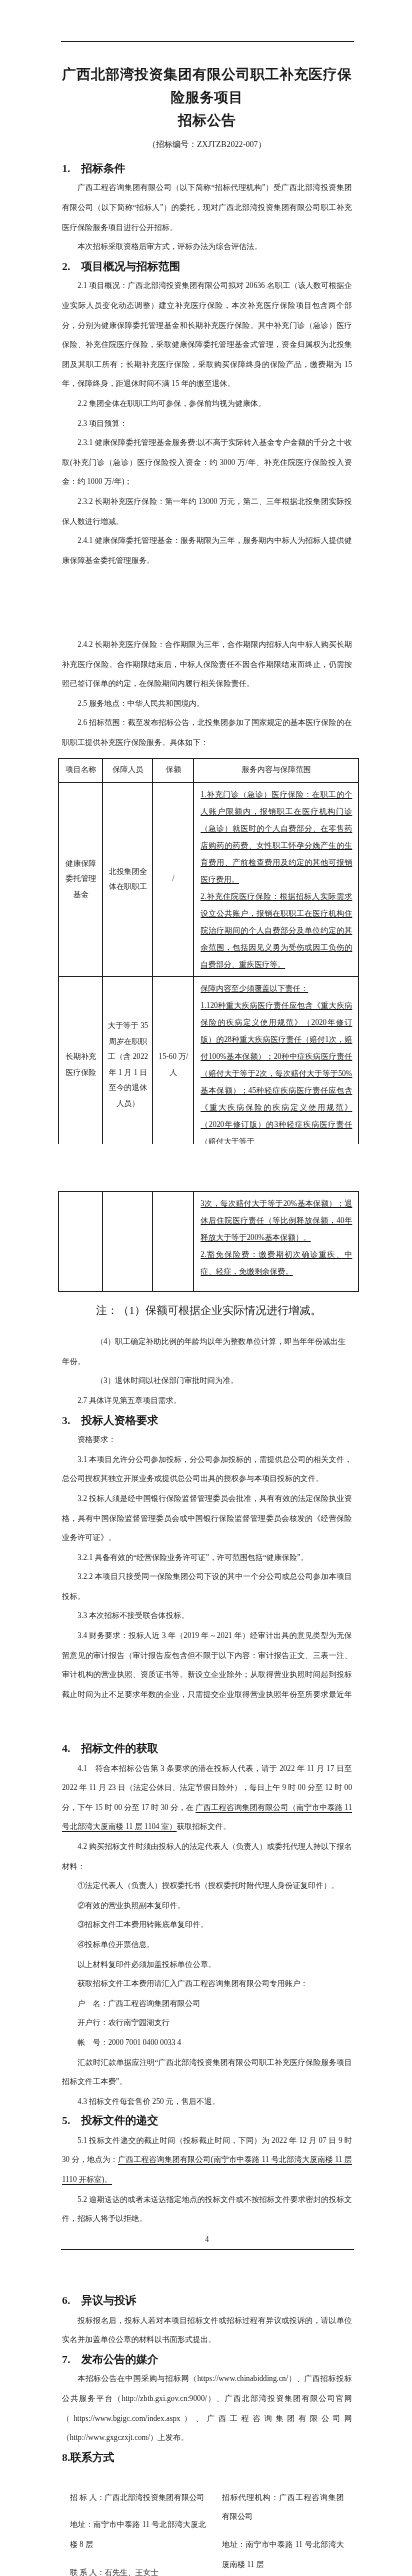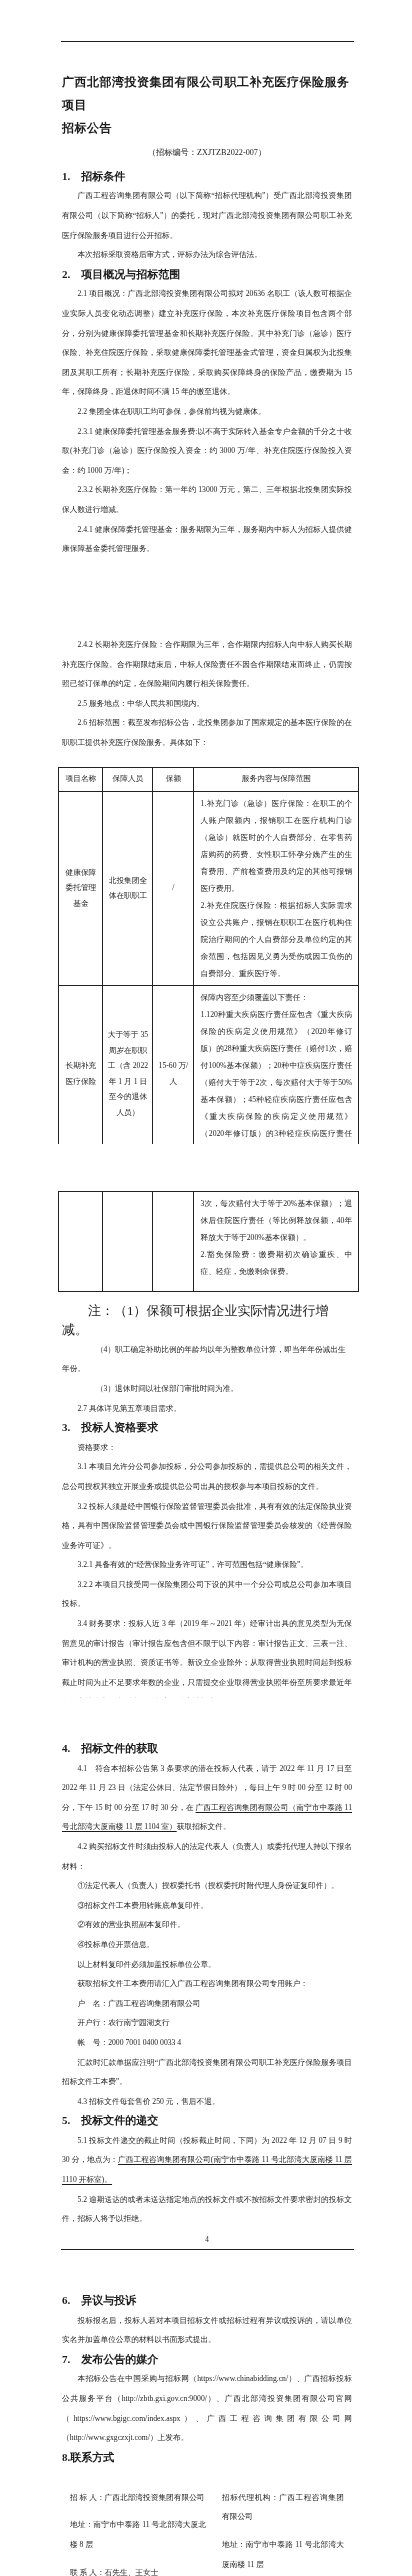--- a/index.html
+++ b/index.html
@@ -4,34 +4,34 @@
 <style>
   html,body{margin:0;padding:0;background:#ffffff;}
   body{width:412px;font-family:"Liberation Serif","DejaVu Serif",serif;color:#1c1c1c;}
   .doc{position:relative;width:412px;background:#fff;}
   .red-marker{position:absolute;left:1px;top:4.1px;width:5.7px;height:11.3px;background:#e23b2e;}
   .page{position:relative;display:flex;flex-direction:column;box-sizing:border-box;
         padding:0 60px 0 62px;overflow:hidden;background:#fff;}
   .pt{padding-top:41px;}
   .hrule{border-top:1px solid #1d1d1d;margin:0 -1.5px;}
   .hdr{margin-top:41px;}
-  .title{margin-top:29px;text-align:left;font-weight:bold;font-size:12px;line-height:23px;letter-spacing:0.5px;}
+  .title{margin-top:21px;text-align:center;font-weight:bold;font-size:14px;line-height:23px;letter-spacing:0.5px;}
   .bidno{text-align:center;font-weight:normal;font-size:8.2px;line-height:15.5px;margin-top:5.2px;}
   .h{margin:0;font-weight:bold;font-size:11px;line-height:19.6px;white-space:pre-wrap;}
   .h1st{margin-top:6.2px;}
   .bp{margin:0;font-size:7.7px;line-height:19.6px;text-indent:2em;text-align:justify;}
   .u{text-decoration:underline;text-underline-offset:2.1px;}
-  .spec-table{border-collapse:collapse;table-layout:fixed;width:300px;margin-left:-3.6px;margin-top:14px;font-size:7.7px;}
+  .spec-table{border-collapse:collapse;table-layout:fixed;width:300px;margin-left:-3.6px;margin-top:5px;font-size:7.7px;}
   .spec-table th,.spec-table td{border:0.5px solid #222;}
   .spec-table th{font-weight:normal;height:23px;text-align:center;padding:0 2.1px;}
   .spec-table td.c{text-align:center;vertical-align:middle;padding:2.1px 3.1px;line-height:15.5px;}
   .spec-table td.content{vertical-align:top;padding:3.1px 6.2px;line-height:17px;}
-  .spec-table td.content p{margin:0;text-align:justify;}
+  .spec-table td.content p{margin:0;text-align:justify;text-decoration:underline;}
   .cont-row td{height:93px;}
-  .note{margin:0;font-size:13px;line-height:19.6px;text-indent:2em;}
+  .note{margin:12px;font-size:11px;line-height:19.6px;text-indent:2em;}
   .note.mt{margin-top:8.2px;}
   .note2{margin:0;font-size:7.7px;line-height:19.6px;text-indent:4.4em;}
   .contacts{display:flex;margin-top:12.4px;font-size:7.7px;}
   .contacts .colL{width:152px;}
   .contacts .colR{flex:1;}
   .contacts p{margin:8px;line-height:19.6px;text-align:justify;}
   .pgfoot{margin-top:auto;text-align:center;font-size:7.2px;line-height:11.3px;padding-bottom:3.1px;}
 </style>
 </head>
 <body>
@@ -47,20 +47,21 @@
     </div>
     <div class="bidno">（招标编号：ZXJTZB2022-007）</div>
 
     <p class="h h1st">1.　招标条件</p>
     <p class="bp">广西工程咨询集团有限公司（以下简称“招标代理机构”）受广西北部湾投资集团有限公司（以下简称“招标人”）的委托，现对广西北部湾投资集团有限公司职工补充医疗保险服务项目进行公开招标。</p>
     <p class="bp">本次招标采取资格后审方式，评标办法为综合评估法。</p>
 
     <p class="h">2.　项目概况与招标范围</p>
     <p class="bp">2.1 项目概况：广西北部湾投资集团有限公司拟对 20636 名职工（该人数可根据企业实际人员变化动态调整）建立补充医疗保险，本次补充医疗保险项目包含两个部分，分别为健康保障委托管理基金和长期补充医疗保险。其中补充门诊（急诊）医疗保险、补充住院医疗保险，采取健康保障委托管理基金式管理，资金归属权为北投集团及其职工所有；长期补充医疗保险，采取购买保障终身的保险产品，缴费期为 15 年，保障终身，距退休时间不满 15 年的缴至退休。</p>
     <p class="bp">2.2 集团全体在职职工均可参保，参保前均视为健康体。</p>
+    <p class="bp">2.3 项目预算：</p>
     <p class="bp">2.3.1 健康保障委托管理基金服务费:以不高于实际转入基金专户金额的千分之十收取(补充门诊（急诊）医疗保险投入资金：约 3000 万/年、补充住院医疗保险投入资金：约 1000 万/年)；</p>
     <p class="bp">2.3.2 长期补充医疗保险：第一年约 13000 万元，第二、三年根据北投集团实际投保人数进行增减。</p>
     <p class="bp">2.4.1 健康保障委托管理基金：服务期限为三年，服务期内中标人为招标人提供健康保障基金委托管理服务。</p>
 
   </section>
 
   <section class="page pt" style="height:550px">
     <p class="bp">2.4.2 长期补充医疗保险：合作期限为三年，合作期限内招标人向中标人购买长期补充医疗保险。合作期限结束后，中标人保险责任不因合作期限结束而终止，仍需按照已签订保单的约定，在保险期间内履行相关保险责任。</p>
     <p class="bp">2.5 服务地点：中华人民共和国境内。</p>
     <p class="bp">2.6 招标范围：截至发布招标公告，北投集团参加了国家规定的基本医疗保险的在职职工提供补充医疗保险服务。具体如下：</p>
@@ -129,31 +130,32 @@
     <p class="note2">（4）职工确定补助比例的年龄均以年为整数单位计算，即当年年份减出生年份。</p>
     <p class="note2">（3）退休时间以社保部门审批时间为准。</p>
     <p class="bp">2.7 具体详见第五章项目需求。</p>
 
     <p class="h">3.　投标人资格要求</p>
     <p class="bp">资格要求：</p>
     <p class="bp">3.1 本项目允许分公司参加投标，分公司参加投标的，需提供总公司的相关文件，总公司授权其独立开展业务或提供总公司出具的授权参与本项目投标的文件。</p>
     <p class="bp">3.2 投标人须是经中国银行保险监督管理委员会批准，具有有效的法定保险执业资格，具有中国保险监督管理委员会或中国银行保险监督管理委员会核发的《经营保险业务许可证》。</p>
     <p class="bp">3.2.1 具备有效的“经营保险业务许可证”，许可范围包括“健康保险”。</p>
     <p class="bp">3.2.2 本项目只接受同一保险集团公司下设的其中一个分公司或总公司参加本项目投标。</p>
+    <p class="bp">3.3 本次招标不接受联合体投标。</p>
     <p class="bp">3.4 财务要求：投标人近 3 年（2019 年～2021 年）经审计出具的意见类型为无保留意见的审计报告（审计报告应包含但不限于以下内容：审计报告正文、三表一注、审计机构的营业执照、资质证书等。新设立企业除外；从取得营业执照时间起到投标截止时间为止不足要求年数的企业，只需提交企业取得营业执照年份至所要求最近年份经审计的意见类型为无保留意见的审计报告）。</p>
 
   </section>
 
   <section class="page pt" style="height:552px">
     <p class="h">4.　招标文件的获取</p>
     <p class="bp"><span>4.1　符合本招标公告第 3 条要求的潜在投标人代表，请于 2022 年 11 月 17 日至 2022 年 11 月 23 日（法定公休日、法定节假日除外），每日上午 9 时 00 分至 12 时 00 分，下午 15 时 00 分至 17 时 30 分，在 </span><span class="u">广西工程咨询集团有限公司（南宁市中泰路 11 号北部湾大厦南楼 11 层 1104 室）</span><span>获取招标文件。</span></p>
     <p class="bp">4.2 购买招标文件时须由投标人的法定代表人（负责人）或委托代理人持以下报名材料：</p>
     <p class="bp">①法定代表人（负责人）授权委托书（授权委托时附代理人身份证复印件）。</p>
+    <p class="bp">②有效的营业执照副本复印件。</p>
     <p class="bp">③招标文件工本费用转账底单复印件。</p>
-    <p class="bp">②有效的营业执照副本复印件。</p>
     <p class="bp">④投标单位开票信息。</p>
     <p class="bp">以上材料复印件必须加盖投标单位公章。</p>
     <p class="bp">获取招标文件工本费用请汇入广西工程咨询集团有限公司专用账户：</p>
     <p class="bp">户　名：广西工程咨询集团有限公司</p>
     <p class="bp">开户行：农行南宁园湖支行</p>
     <p class="bp">帐　号：2000 7001 0400 0033 4</p>
     <p class="bp">汇款时汇款单据应注明“广西北部湾投资集团有限公司职工补充医疗保险服务项目招标文件工本费”。</p>
     <p class="bp">4.3 招标文件每套售价 250 元，售后不退。</p>
 
     <p class="h">5.　投标文件的递交</p>

